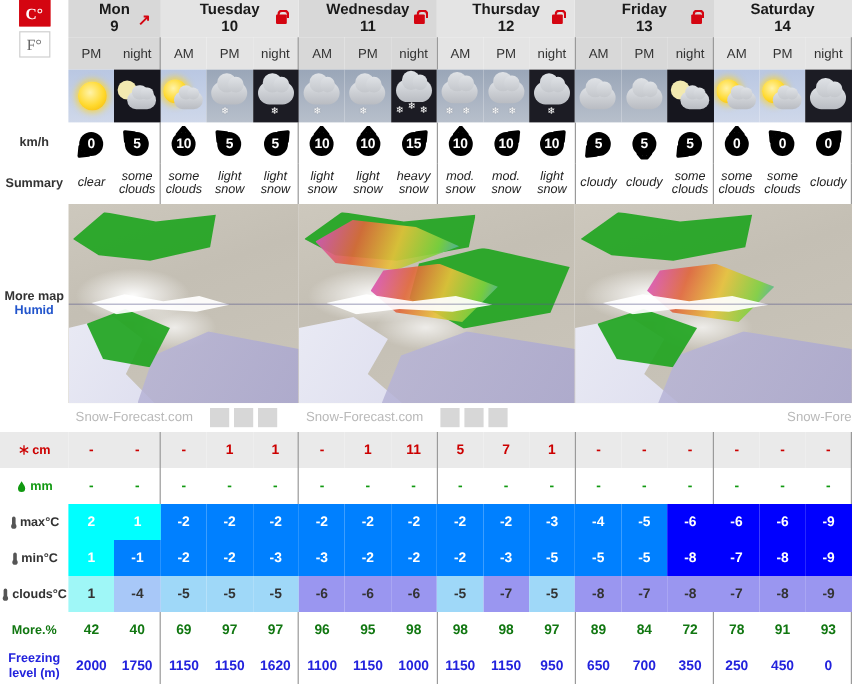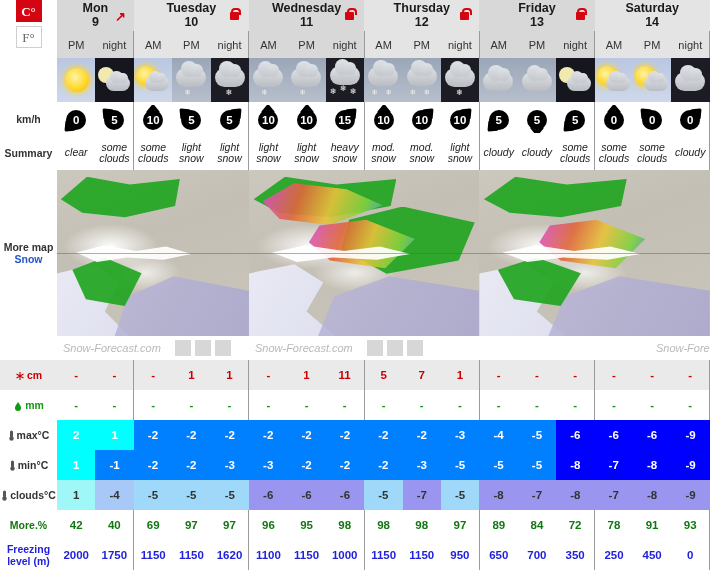--- a/index.html
+++ b/index.html
@@ -160,21 +160,21 @@
     position:absolute; left: 10%; top: 40%; width: 60%; height: 22%;
     background: rgba(255,255,255,.92);
     clip-path: polygon(0 44%, 24% 24%, 52% 40%, 78% 28%, 100% 48%, 76% 64%, 44% 58%, 18% 70%);
   }
   .crosshair {
     position:absolute; left: 0; top: 50%; width: 100%; height: 1px;
     background: rgba(90,90,140,.5);
   }
 
   
-  .wmrow td { height: 24px; padding: 0; background: #ffffff; border-bottom: 1px solid #c9c9c9; font-style: italic; }
+  .wmrow td { height: 24px; padding: 0; background: #ffffff; border-bottom: 1px solid #c9c9c9; }
   .wmbar { position: relative; width: 100%; height: 24px; display:flex; align-items:center; }
   .wmtext { font-size: 11px; color: #b9b9b9; margin-left: 6px; white-space: nowrap; }
   .wmicons { display: flex; gap: 4px; margin-left: 14px; }
   .wmic { width: 16px; height: 16px; background: #d7d7d7; position: relative; }
 
   
   .dc {
     height: 30px; text-align:center; vertical-align: middle;
     font-size: 11.5px; font-weight: bold;
     border-right: 1px solid #d5d5d5;
@@ -609,21 +609,21 @@
           <td class="sum">cloudy</td>
           <td class="sum dayend">some clouds</td>
           <td class="sum">some clouds</td>
           <td class="sum">some clouds</td>
           <td class="sum dayend">cloudy</td>
         </tr>
 
     <tr class="maprow">
       <td class="lbl">
         <span>More map</span>
-        <span class="more">Snow</span>
+        <span class="more">Humid</span>
       </td>
       <td class="mapcell" colspan="5">
         <div class="mapwrap">
           <div class="terr"></div>
           <div class="sea"></div>
           <div class="sea2"></div>
           <div class="grn g1"></div>
           <div class="grn g3"></div>
           <div class="riv"></div>
           <div class="crosshair"></div>

